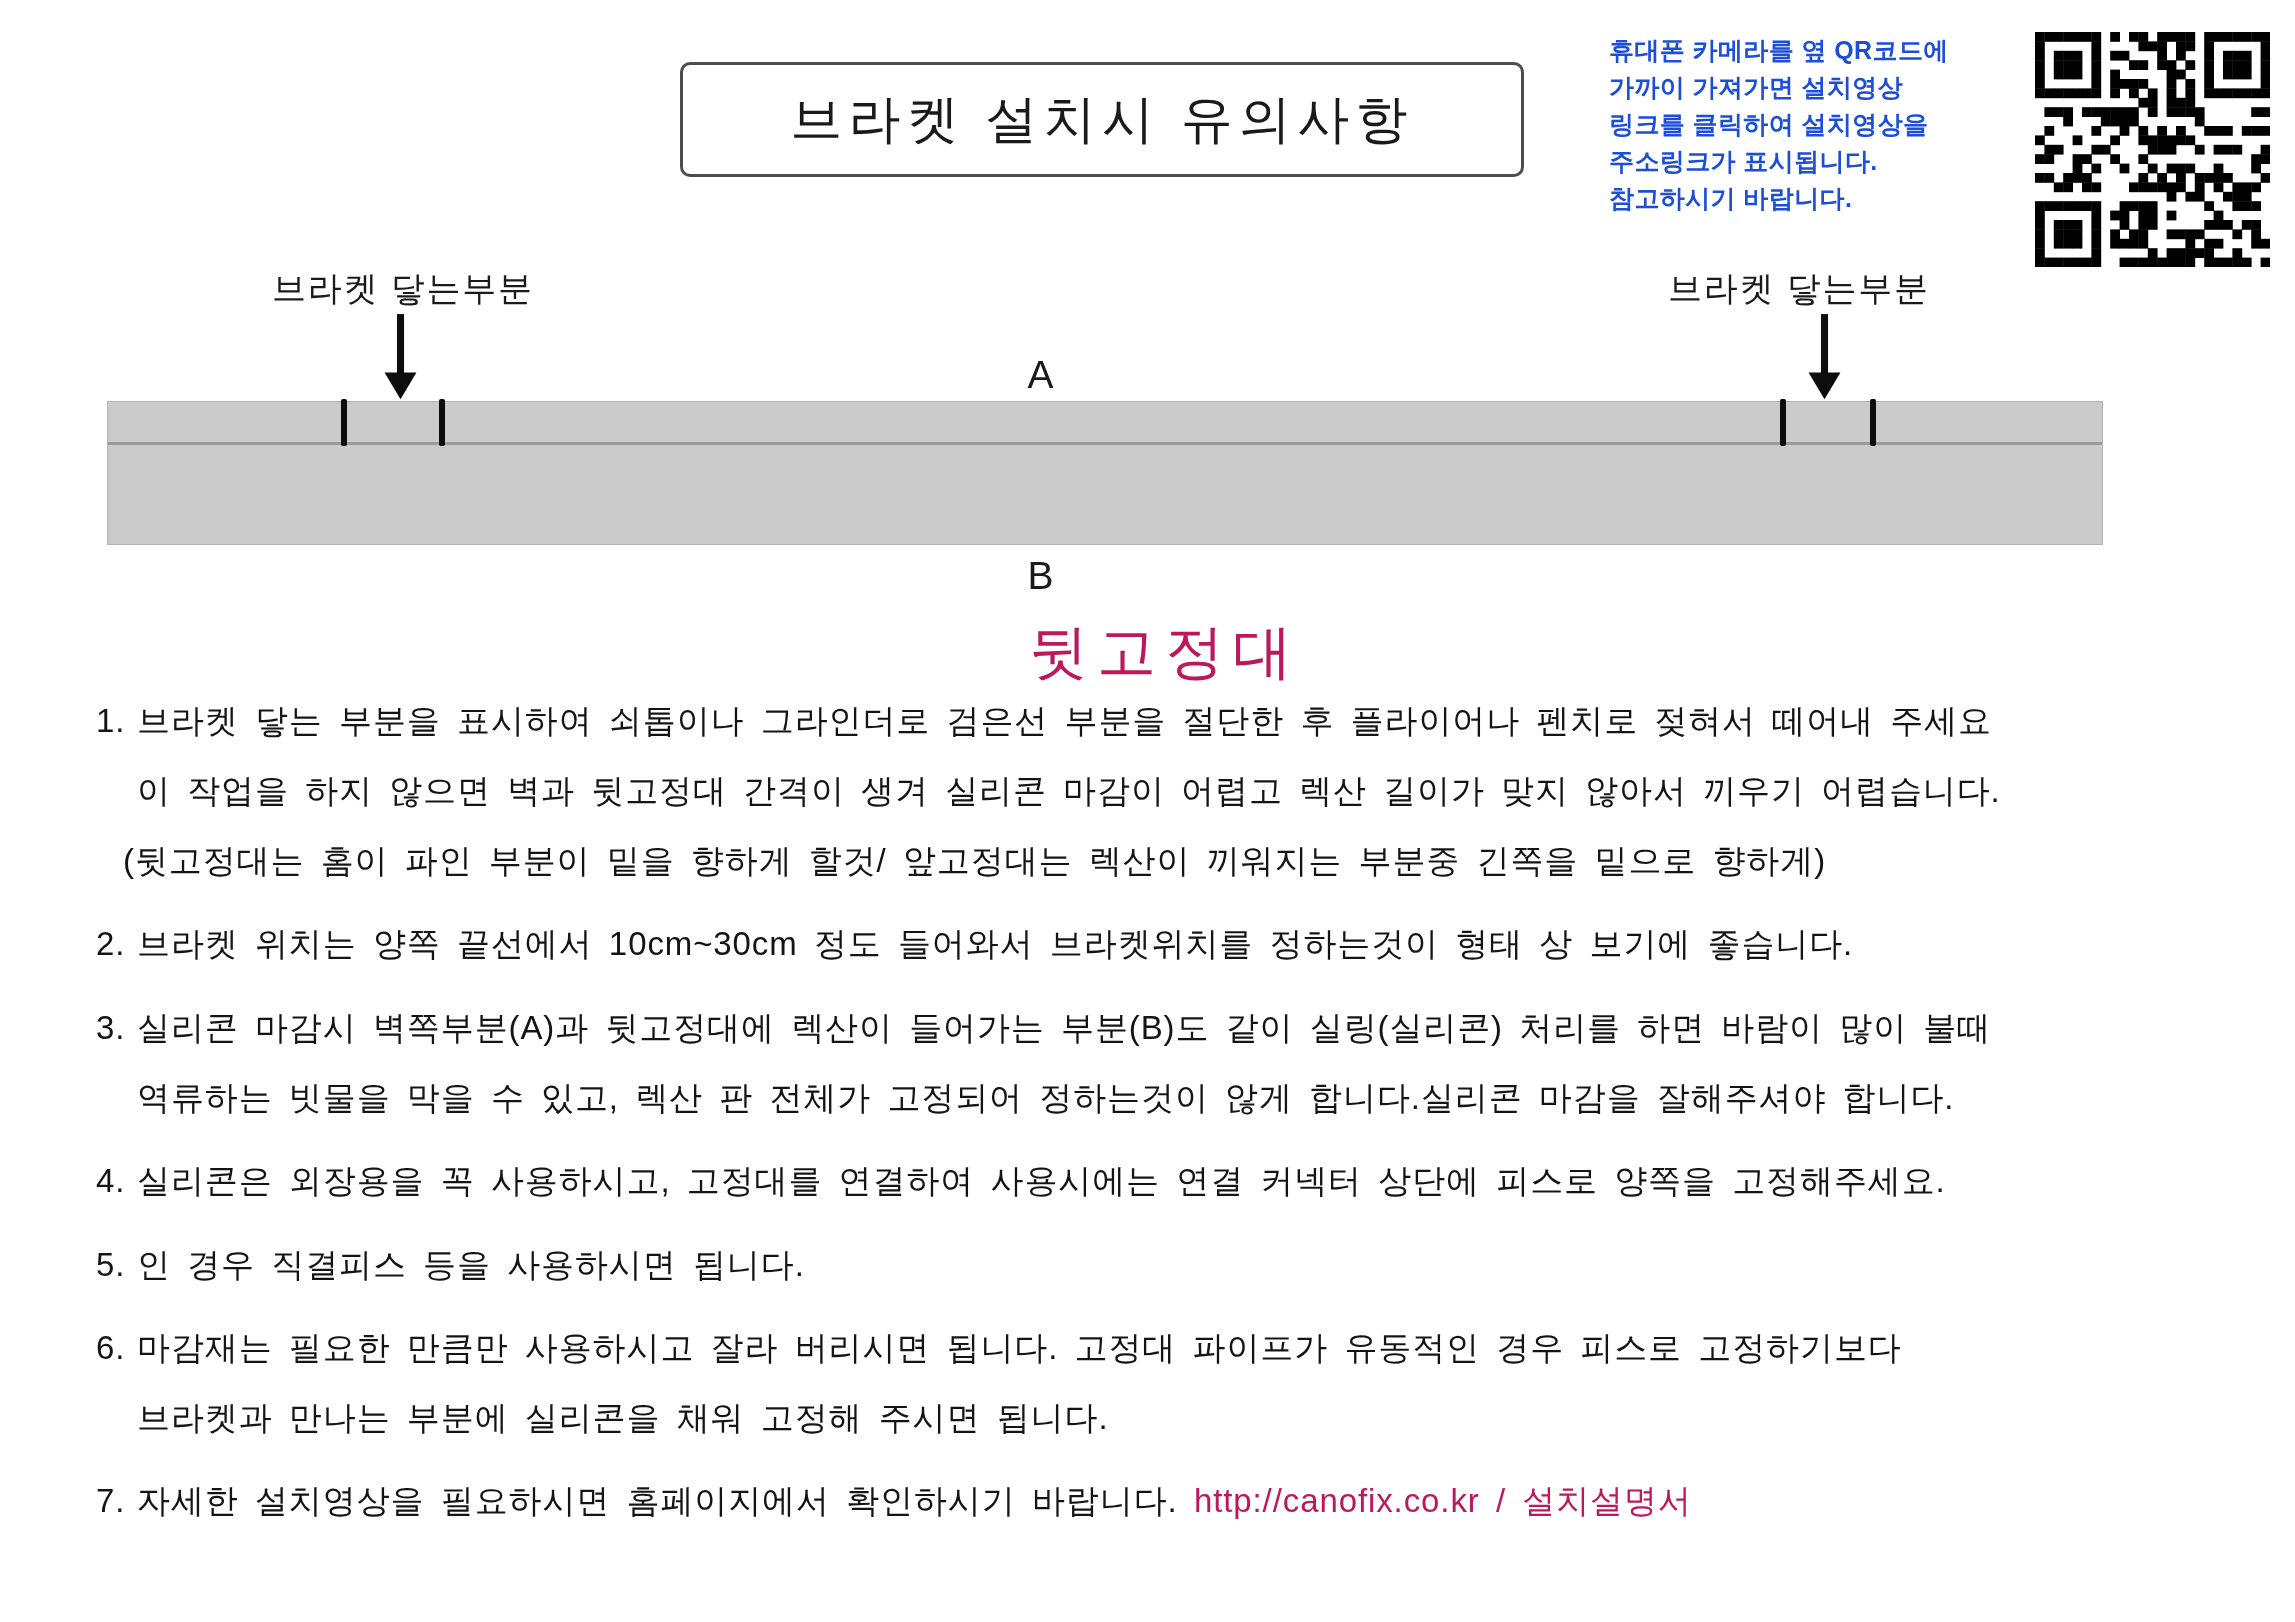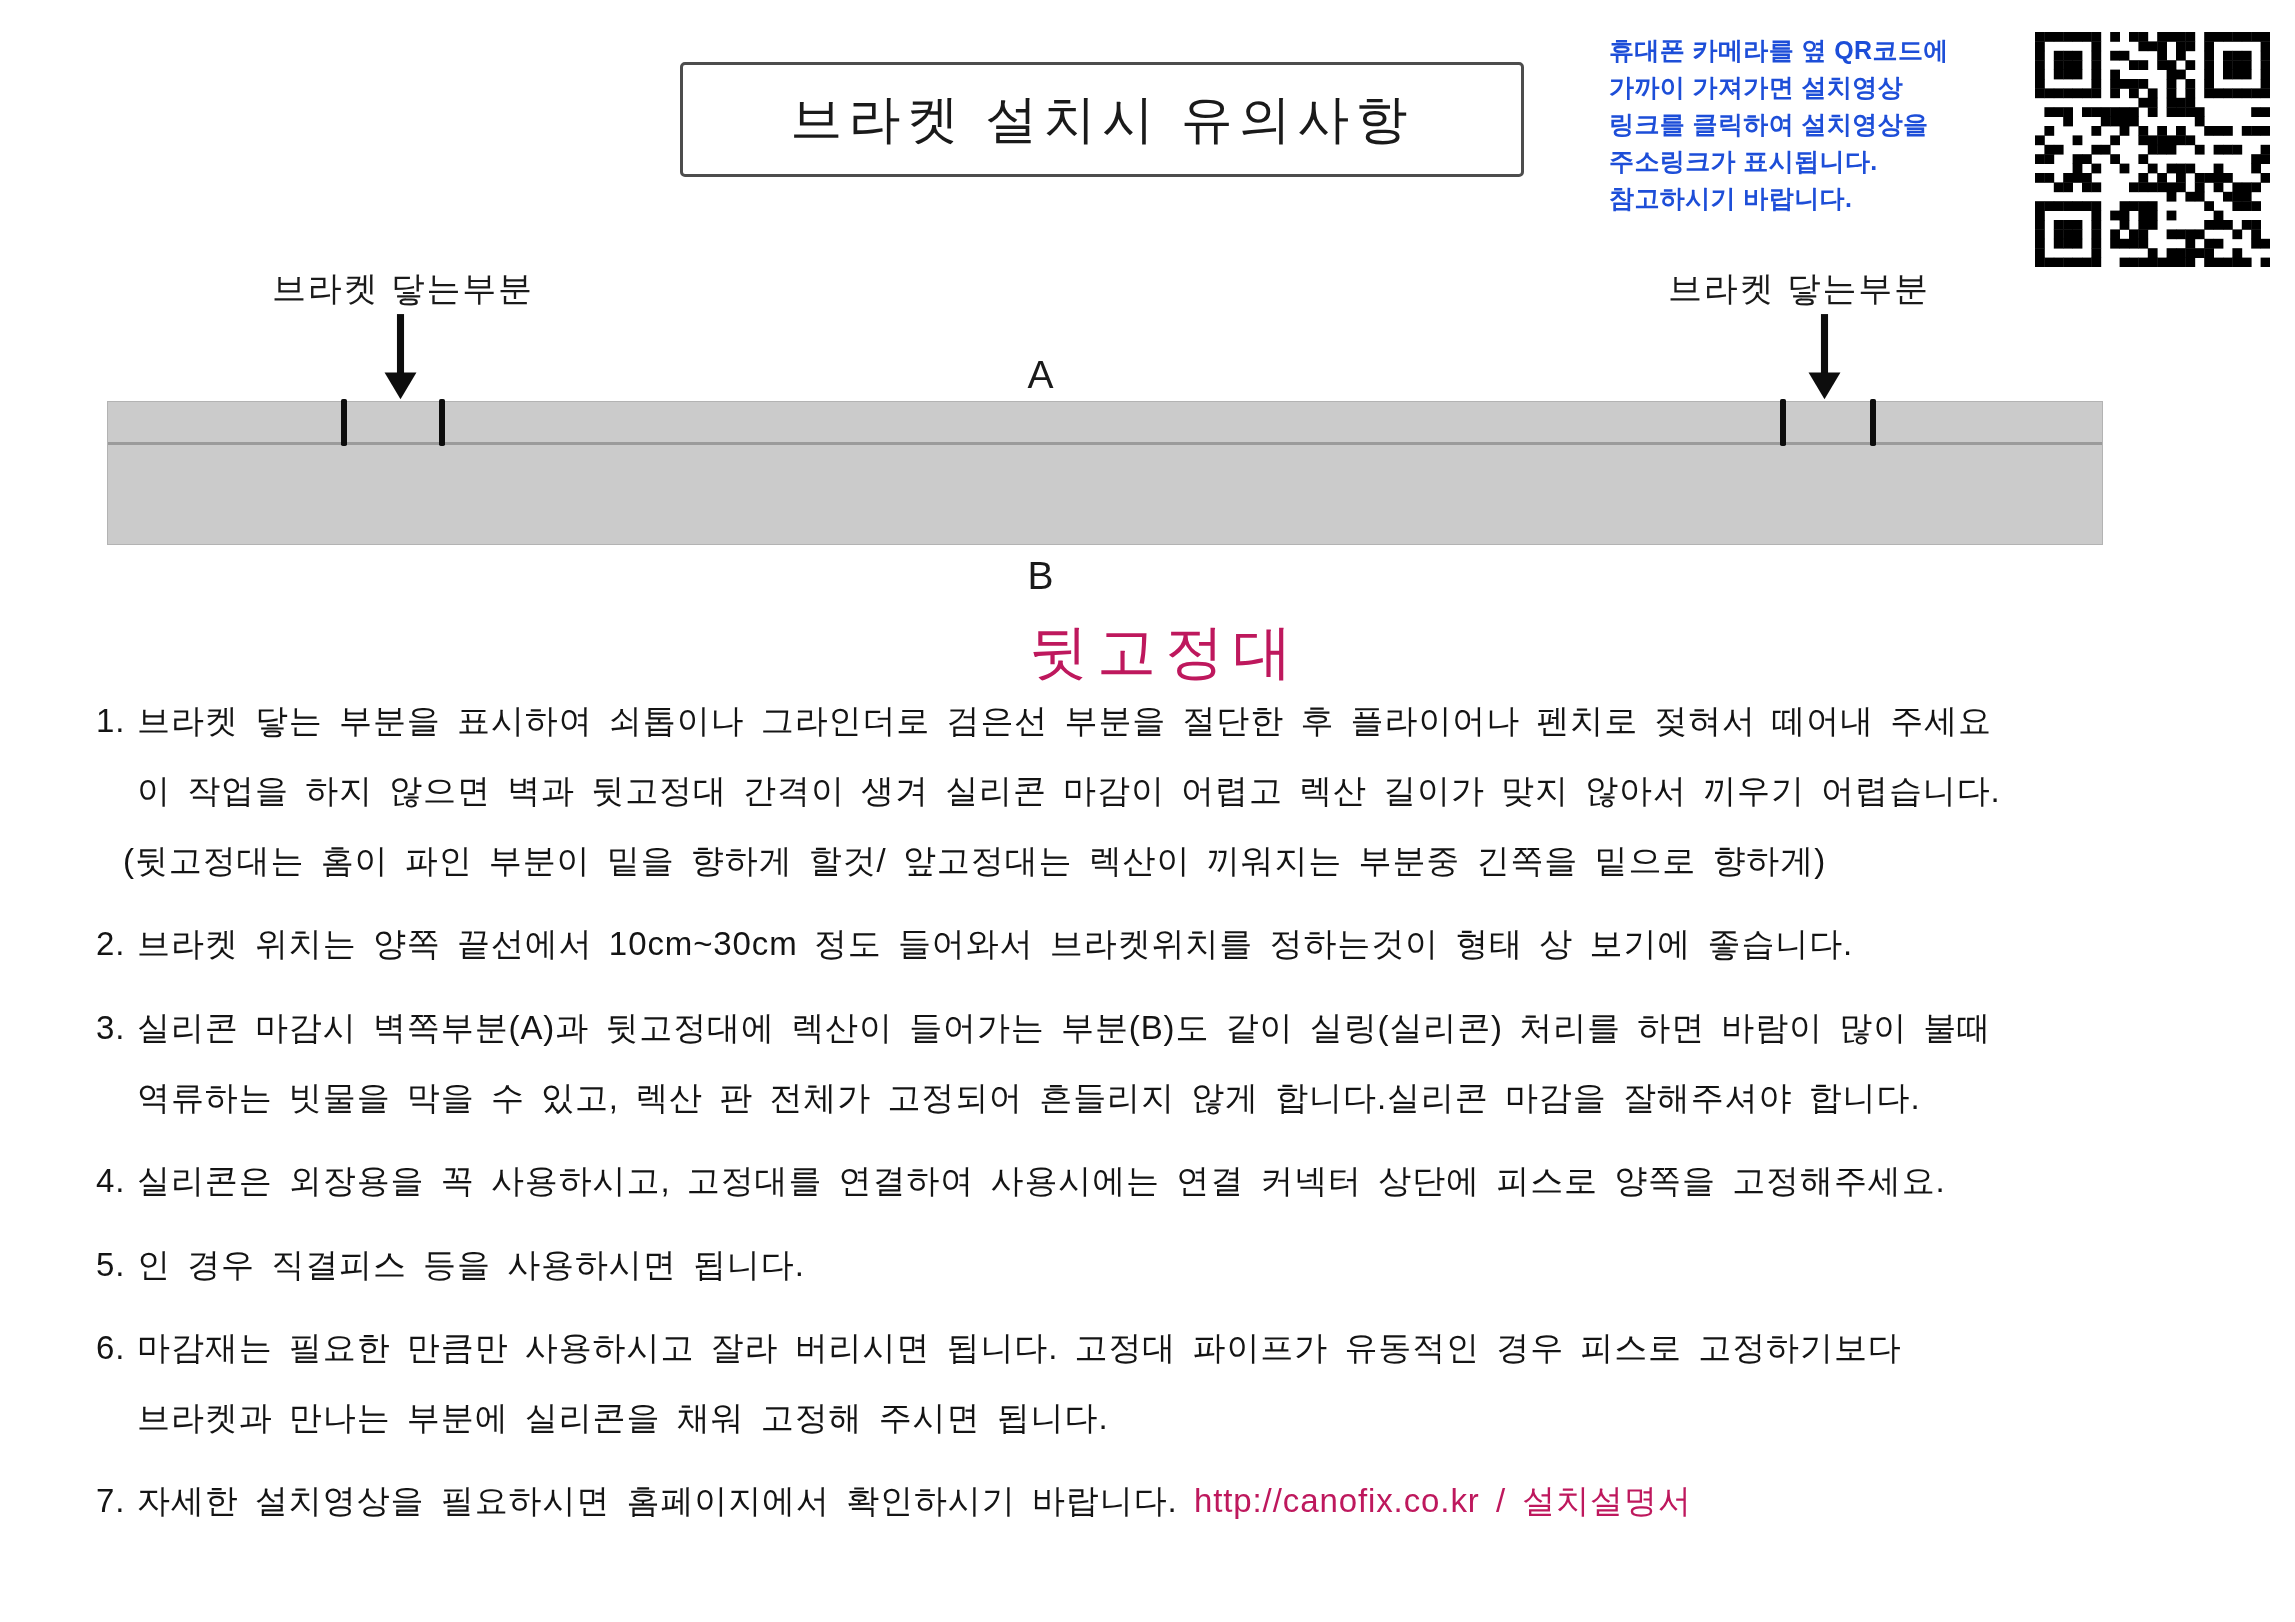--- a/index.html
+++ b/index.html
@@ -6,21 +6,21 @@
   body{
     width:2295px;height:1623px;background:#ffffff;position:relative;
     font-family:"Liberation Sans","DejaVu Sans",sans-serif;color:#111;
     overflow:hidden;
   }
   .page{position:absolute;inset:0;}
 
   
   .title-box{
     position:absolute;left:680px;top:62px;width:838px;height:109px;
-    border:3.6px solid #4d4d4d;border-radius:5px;
+    border:3.6px solid #4d4d4d;border-radius:10px;
     display:flex;align-items:center;justify-content:center;
     background:#fff;
   }
   .title-box span{
     font-size:52px;letter-spacing:6.2px;color:#1a1a1a;font-weight:400;
     white-space:nowrap;
   }
 
   
   .qr-note{
@@ -451,21 +451,21 @@
         <span>브라켓 위치는 양쪽 끝선에서 10cm~30cm 정도 들어와서 브라켓위치를 정하는것이 형태 상 보기에 좋습니다.</span>
       </div>
     </div>
 
     <div class="item">
       <div class="line first">
         <span class="num">3.</span>
         <span>실리콘 마감시 벽쪽부분(A)과 뒷고정대에 렉산이 들어가는 부분(B)도 같이 실링(실리콘) 처리를 하면 바람이 많이 불때</span>
       </div>
       <div class="line cont">
-        <span>역류하는 빗물을 막을 수 있고, 렉산 판 전체가 고정되어 흔들리지 않게 합니다.실리콘 마감을 잘해주셔야 합니다.</span>
+        <span>역류하는 빗물을 막을 수 있고, 렉산 판 전체가 고정되어 정하는것이 않게 합니다.실리콘 마감을 잘해주셔야 합니다.</span>
       </div>
     </div>
 
     <div class="item">
       <div class="line first">
         <span class="num">4.</span>
         <span>실리콘은 외장용을 꼭 사용하시고, 고정대를 연결하여 사용시에는 연결 커넥터 상단에 피스로 양쪽을 고정해주세요.</span>
       </div>
     </div>
 

